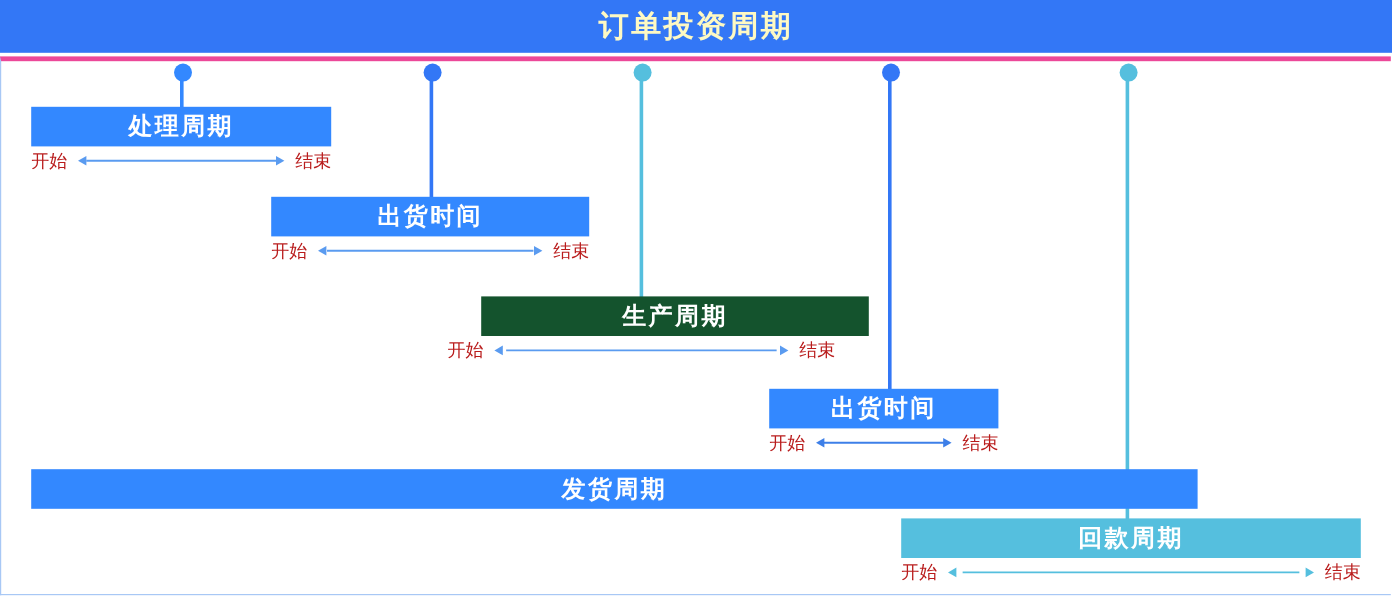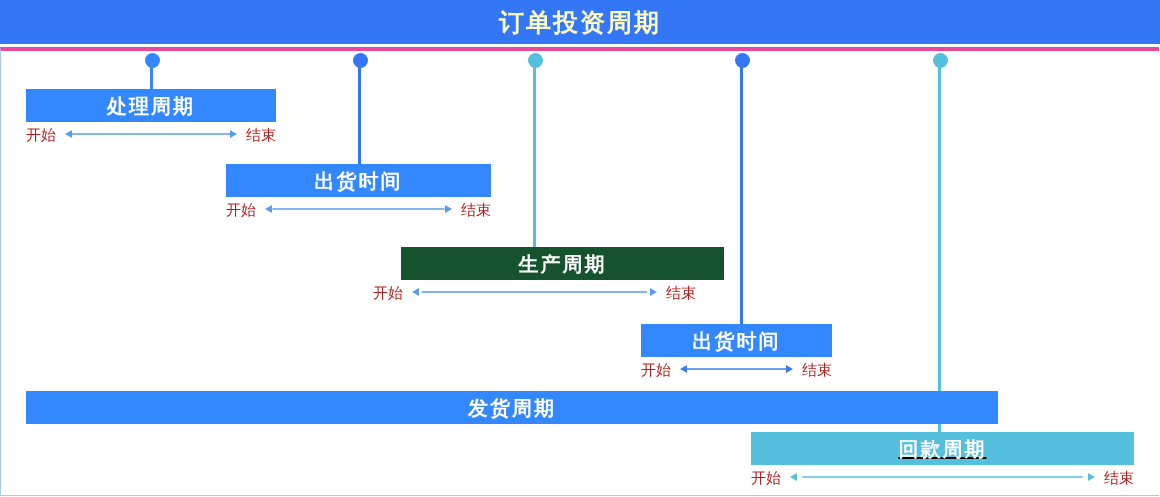--- a/index.html
+++ b/index.html
@@ -212,21 +212,21 @@
             </svg>
             <svg style="position:absolute;left:0;top:0;width:100%;height:12px" viewBox="0 0 100 12" preserveAspectRatio="none"></svg>
             <div style="position: absolute; left: 0px; top: 50%; transform: translateY(-50%); width: 0px; height: 0px; border-top: 4px solid transparent; border-bottom: 4px solid transparent; border-right: 7px solid rgb(61, 127, 232);"></div>
             <div style="position: absolute; right: 0px; top: 50%; transform: translateY(-50%); width: 0px; height: 0px; border-top: 4px solid transparent; border-bottom: 4px solid transparent; border-left: 7px solid rgb(61, 127, 232);"></div>
           </div>
           <span class="endpoint-text">结束</span>
         </div>
         <div class="bar" style="left: 25px; top: 340px; width: 972px; background: rgb(51, 136, 255);">
           <span class="bar-label">发货周期</span>
         </div>
-        <div class="bar" style="left: 750px; top: 381px; width: 383px; background: rgb(85, 191, 222); text-decoration: underline;">
+        <div class="bar" style="left: 750px; top: 381px; width: 383px; background: rgb(85, 191, 222);">
           <span class="bar-label">回款周期</span>
         </div>
         <div class="endpoints" style="left: 750px; top: 415px; width: 383px;">
           <span class="endpoint-text">开始</span>
           <div class="arrow-wrap">
             <svg viewBox="0 0 100 12" preserveAspectRatio="none">
               <line x1="4" y1="6" x2="96" y2="6" stroke="#55bfde" stroke-width="1.6" vector-effect="non-scaling-stroke"></line>
             </svg>
             <svg style="position:absolute;left:0;top:0;width:100%;height:12px" viewBox="0 0 100 12" preserveAspectRatio="none"></svg>
             <div style="position: absolute; left: 0px; top: 50%; transform: translateY(-50%); width: 0px; height: 0px; border-top: 4px solid transparent; border-bottom: 4px solid transparent; border-right: 7px solid rgb(85, 191, 222);"></div>

